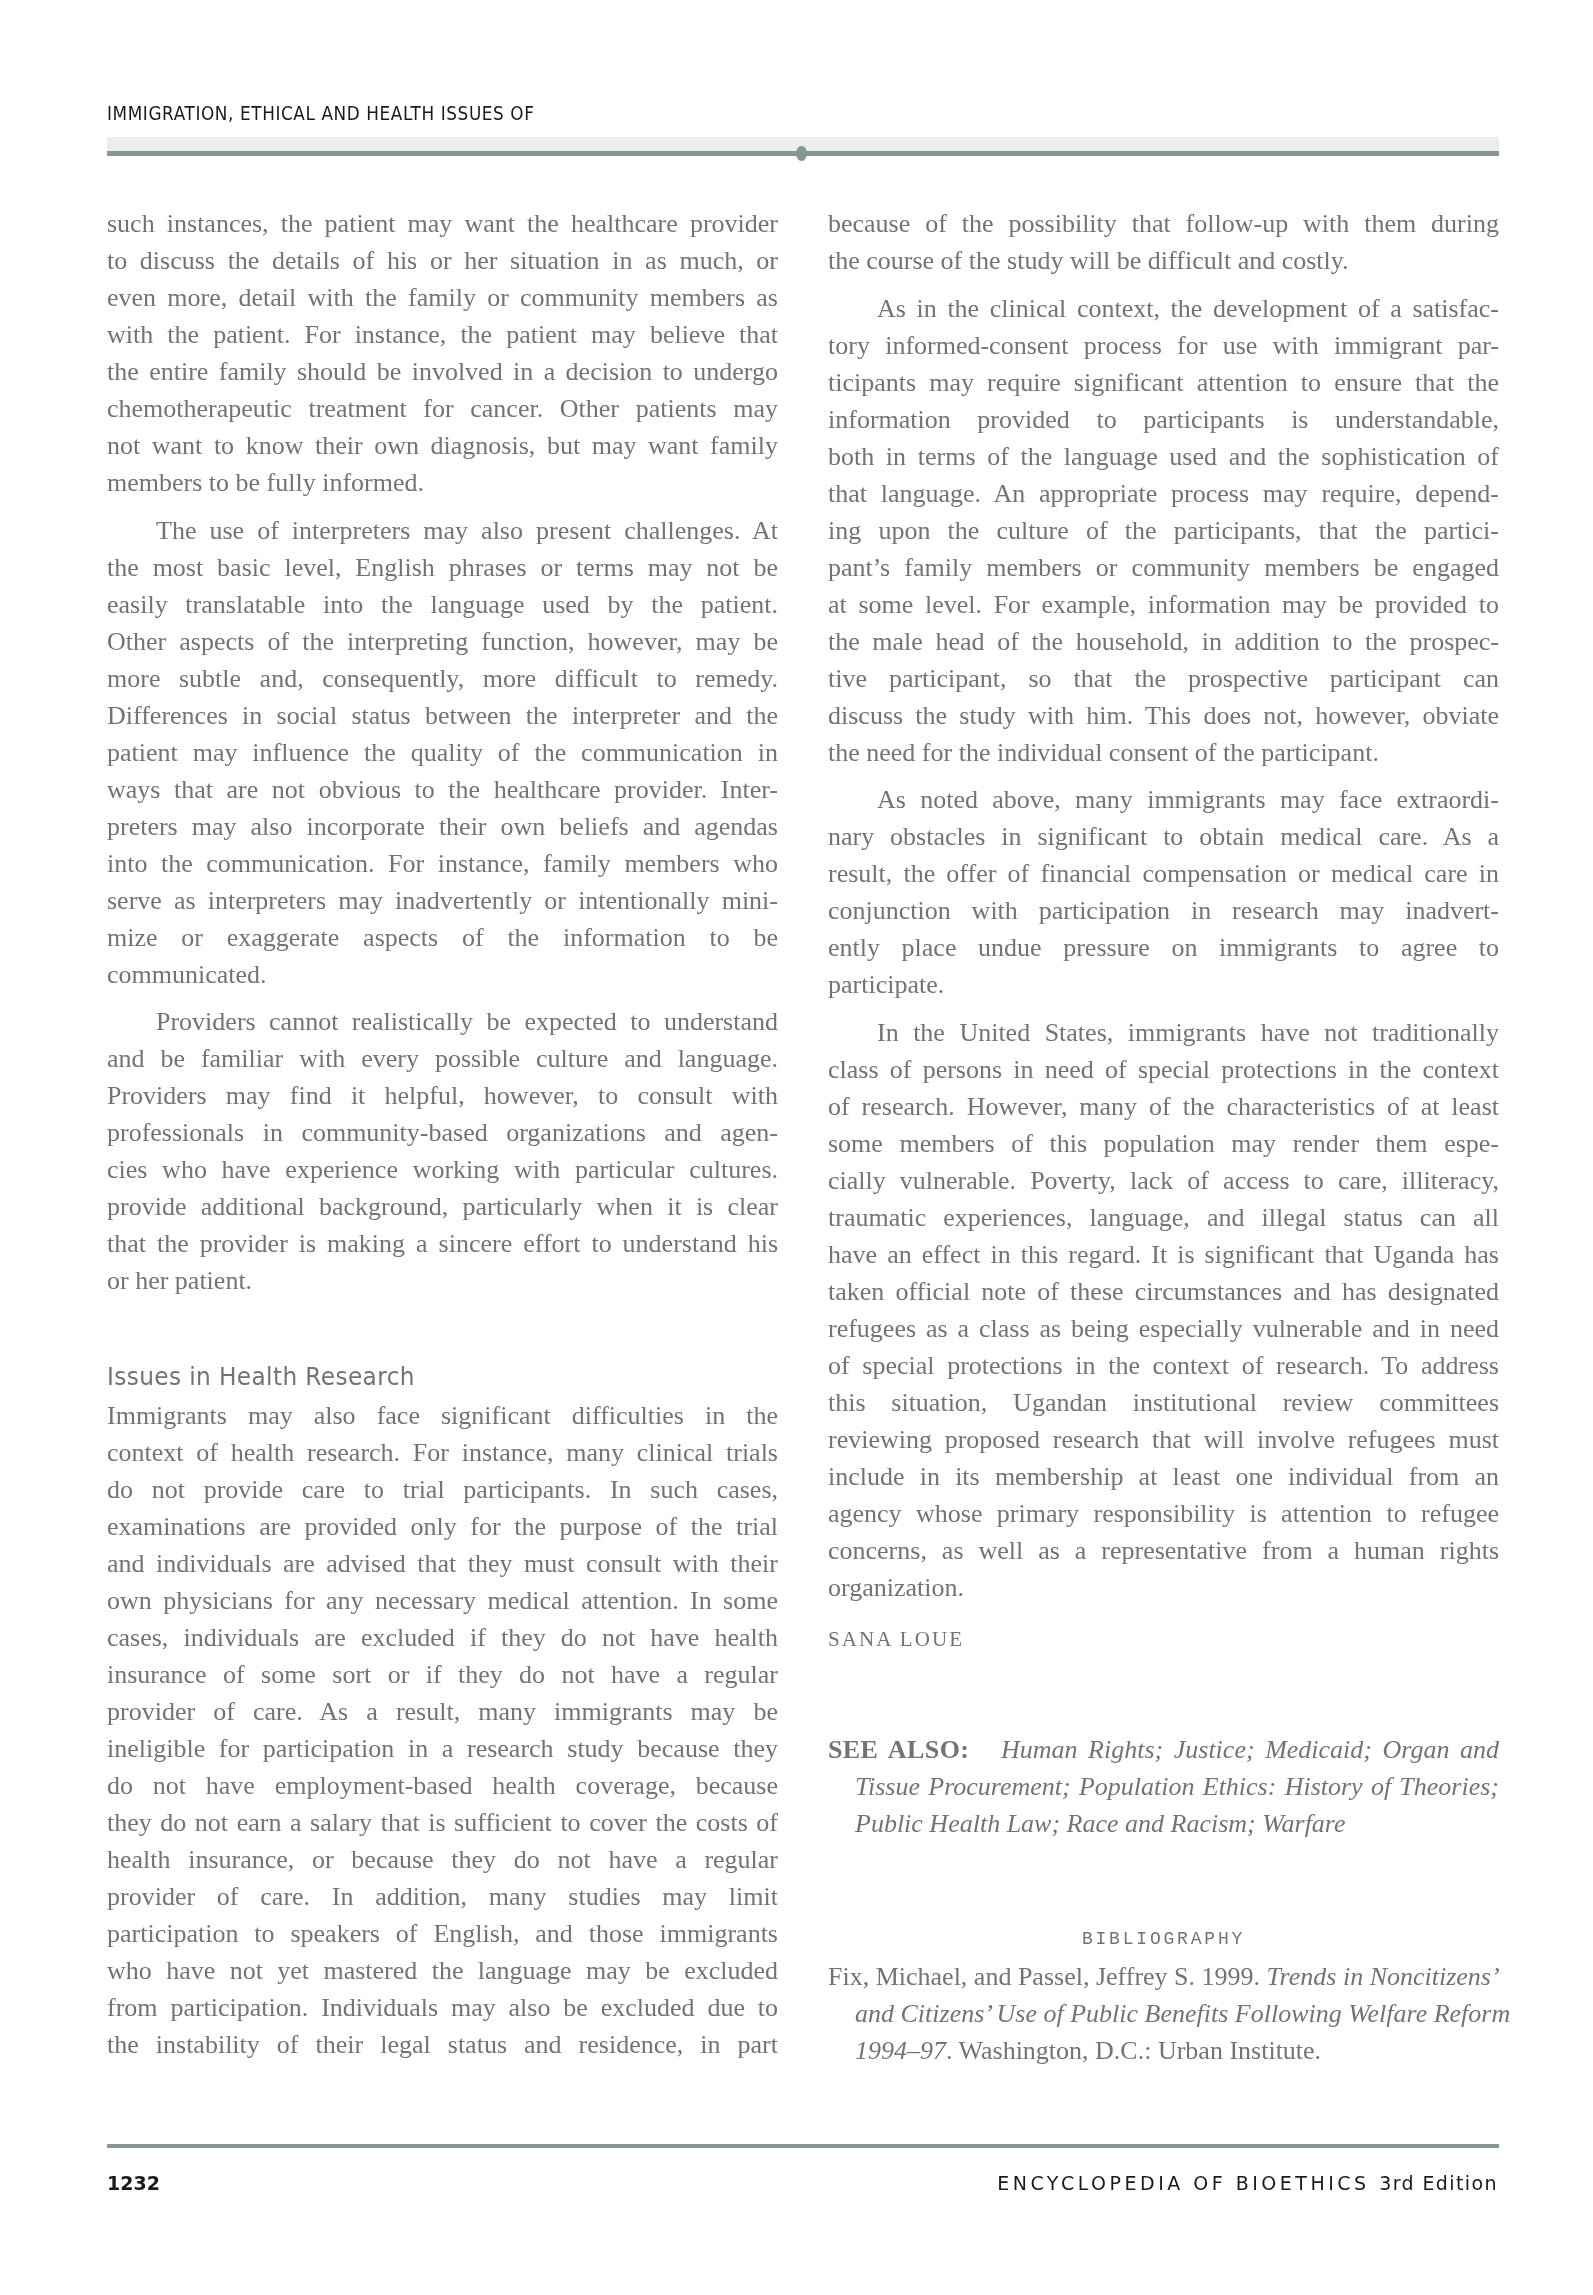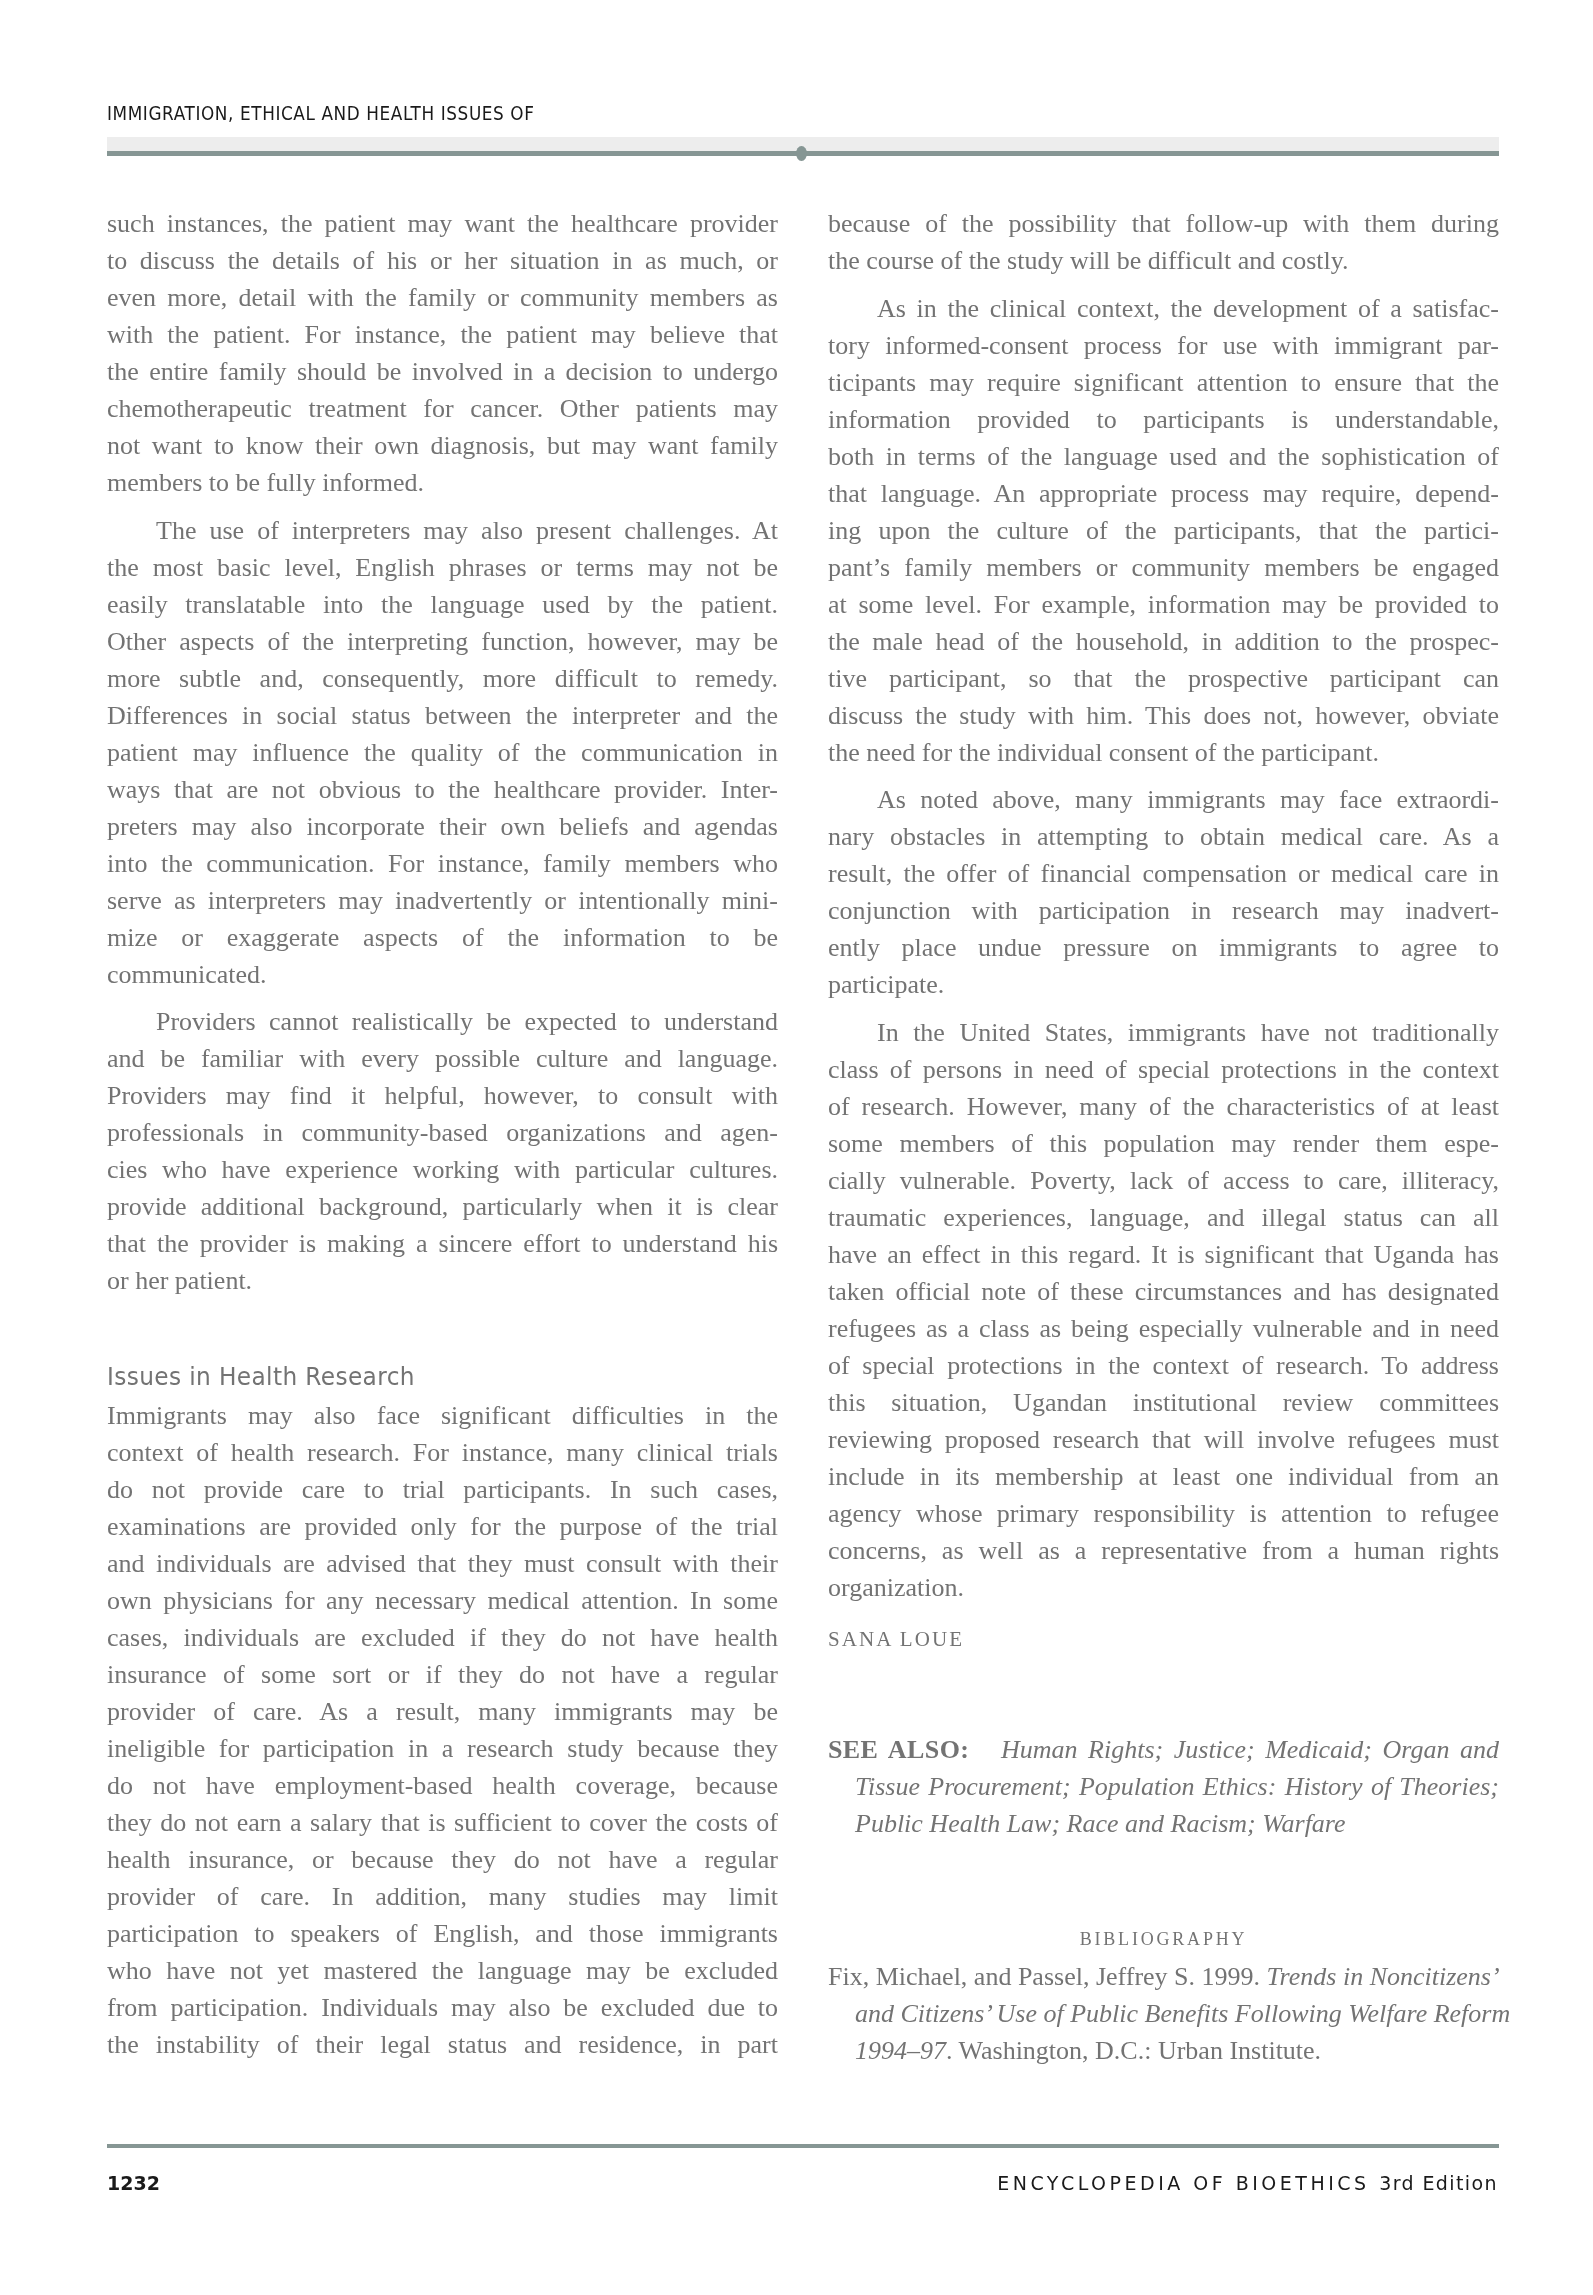--- a/index.html
+++ b/index.html
@@ -37,21 +37,21 @@
     margin: 62px 0 4.2px 0; letter-spacing: 0.4px; transform: scaleX(0.93); transform-origin: left top;
     line-height: 32px;
   }
   .author {
     text-align: left; font-size: 21px; letter-spacing: 2.1px; margin-top: 15.4px;
   }
   .see-also { margin-top: 73px; }
   .see-also .lbl { font-weight: bold; letter-spacing: 0.4px; }
   .hang { padding-left: 27px; }
   .biblio-heading {
-    text-align: center; font-family: Liberation Serif, serif; font-size: 18px;
+    text-align: center; font-family: Liberation Mono, monospace; font-size: 18px;
     letter-spacing: 2.8px; margin-top: 83px; margin-bottom: 5.6px; line-height: 28px;
   }
   em { font-style: italic; }
   .foot-rule {
     position: absolute; left: 107px; top: 2144px; width: 1392px; height: 3.5px;
     background: #869694;
   }
   .page-number {
     position: absolute; left: 107px; top: 2172px;
     font-family: "DejaVu Sans", sans-serif; font-size: 19px; font-weight: bold; color: #1a1a1a;
@@ -144,21 +144,21 @@
       <span class="line">ing upon the culture of the participants, that the partici-</span>
       <span class="line">pant’s family members or community members be engaged</span>
       <span class="line">at some level. For example, information may be provided to</span>
       <span class="line">the male head of the household, in addition to the prospec-</span>
       <span class="line">tive participant, so that the prospective participant can</span>
       <span class="line">discuss the study with him. This does not, however, obviate</span>
       <span class="line last">the need for the individual consent of the participant.</span>
     </div>
   <div class="para">
       <span class="line indent">As noted above, many immigrants may face extraordi-</span>
-      <span class="line">nary obstacles in attempting to obtain medical care. As a</span>
+      <span class="line">nary obstacles in significant to obtain medical care. As a</span>
       <span class="line">result, the offer of financial compensation or medical care in</span>
       <span class="line">conjunction with participation in research may inadvert-</span>
       <span class="line">ently place undue pressure on immigrants to agree to</span>
       <span class="line last">participate.</span>
     </div>
   <div class="para">
       <span class="line indent">In the United States, immigrants have not traditionally</span>
       <span class="line">class of persons in need of special protections in the context</span>
       <span class="line">of research. However, many of the characteristics of at least</span>
       <span class="line">some members of this population may render them espe-</span>

